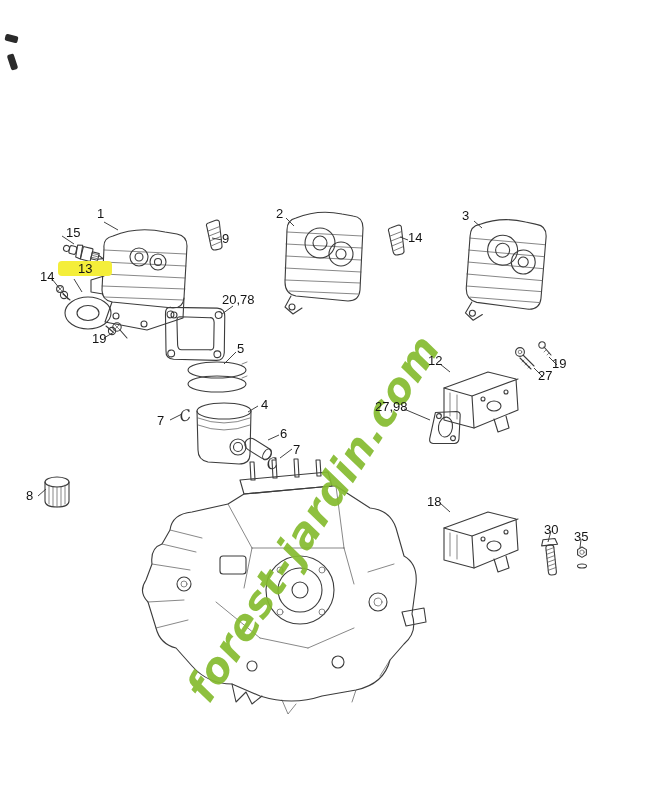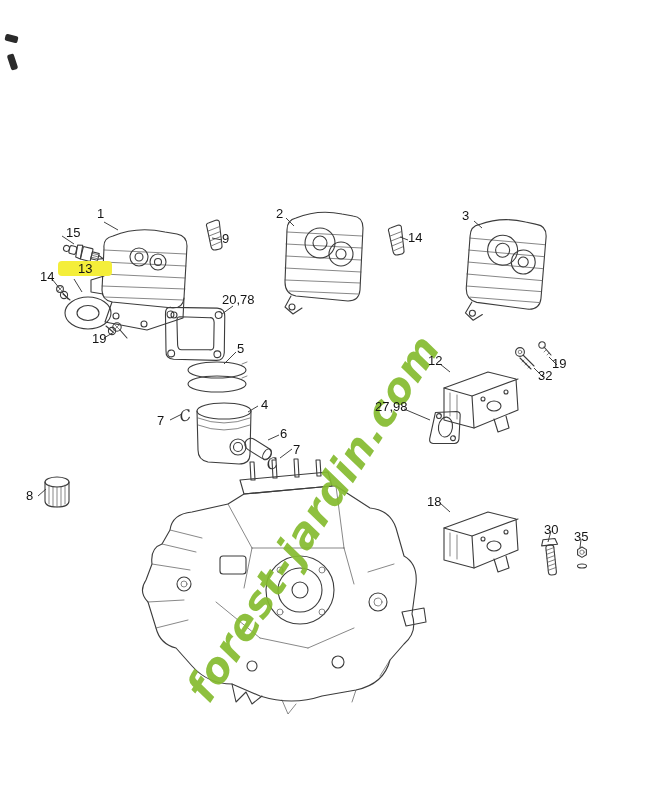--- a/index.html
+++ b/index.html
@@ -228,20 +228,20 @@
   <div class="callout highlight" style="left:58px;top:261px">13</div>
   <div class="callout" style="left:92px;top:331px">19</div>
   <div class="callout" style="left:222px;top:292px">20,78</div>
   <div class="callout" style="left:237px;top:341px">5</div>
   <div class="callout" style="left:157px;top:413px">7</div>
   <div class="callout" style="left:261px;top:397px">4</div>
   <div class="callout" style="left:280px;top:426px">6</div>
   <div class="callout" style="left:293px;top:442px">7</div>
   <div class="callout" style="left:26px;top:488px">8</div>
   <div class="callout" style="left:428px;top:353px">12</div>
-  <div class="callout" style="left:538px;top:368px">32</div>
+  <div class="callout" style="left:538px;top:368px">27</div>
   <div class="callout" style="left:552px;top:356px">19</div>
   <div class="callout" style="left:375px;top:399px">27,98</div>
   <div class="callout" style="left:427px;top:494px">18</div>
   <div class="callout" style="left:544px;top:522px">30</div>
   <div class="callout" style="left:574px;top:529px">35</div>
 
 </div>
 
 </body></html>

